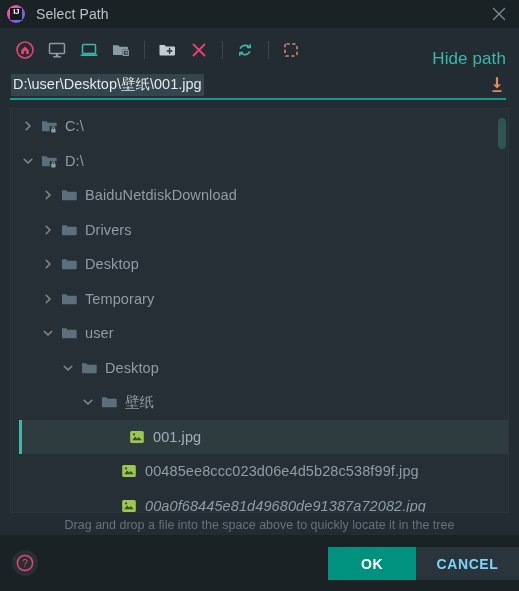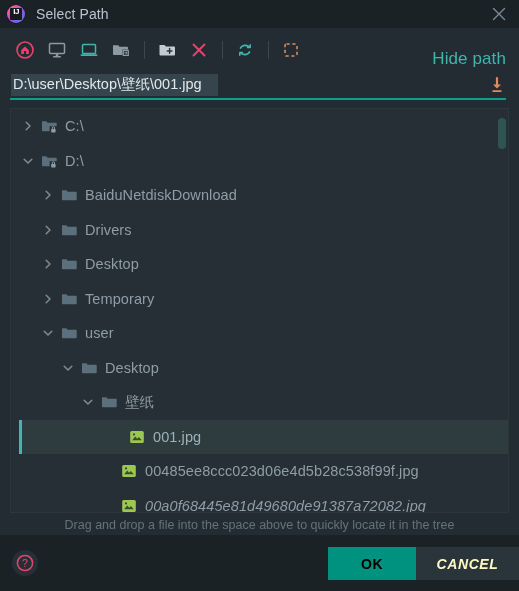--- a/index.html
+++ b/index.html
@@ -127,21 +127,21 @@
     left: 11px;
     top: 2px;
     height: 22px;
     display: flex;
     align-items: center;
   }
   .path-sel {
     background: #35444d;
     color: #e2e8ec;
     font-size: 14.5px;
-    padding: 1px 16px 2px 2px;
+    padding: 1px 2px 2px 2px;
     line-height: 19px;
     white-space: nowrap;
   }
   .path-underline {
     position: absolute;
     left: 10px;
     right: 13px;
     bottom: 4px;
     height: 2px;
     background: #0f9e8e;
@@ -270,28 +270,27 @@
     min-width: 88px;
     display: flex;
     align-items: center;
     justify-content: center;
     font-size: 14px;
     font-weight: bold;
     letter-spacing: 0.6px;
   }
   .btn-ok {
     background: #00917f;
-    color: #000000;
+    color: #ffffff;
     width: 88px;
   }
   .btn-cancel {
     background: #2a353b;
-    color: #fef9c3;
+    color: #7dd3fc;
     width: 103px;
-    font-style: italic;
   }
 </style>
 </head>
 <body>
 
 <div class="dialog">
 
   <div class="titlebar">
     <div class="app-icon">
       <span class="ij">IJ</span>

